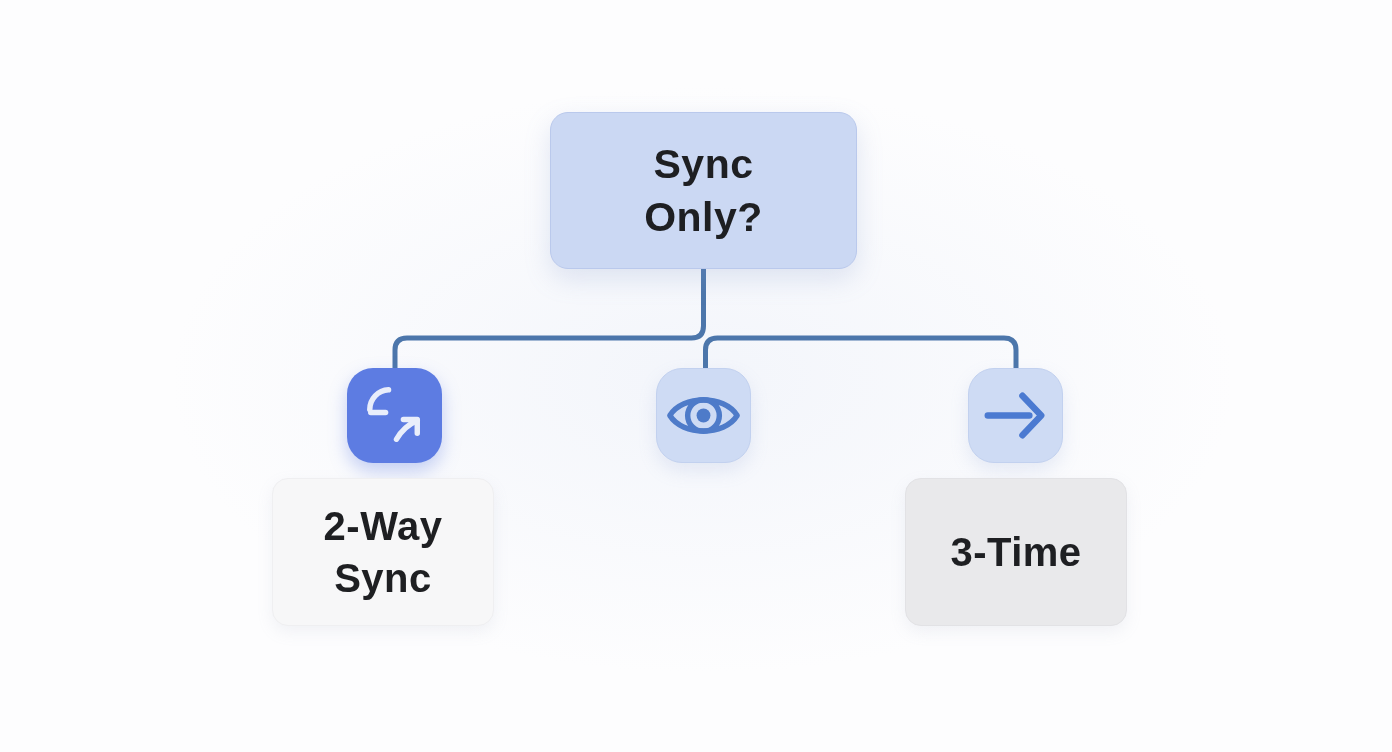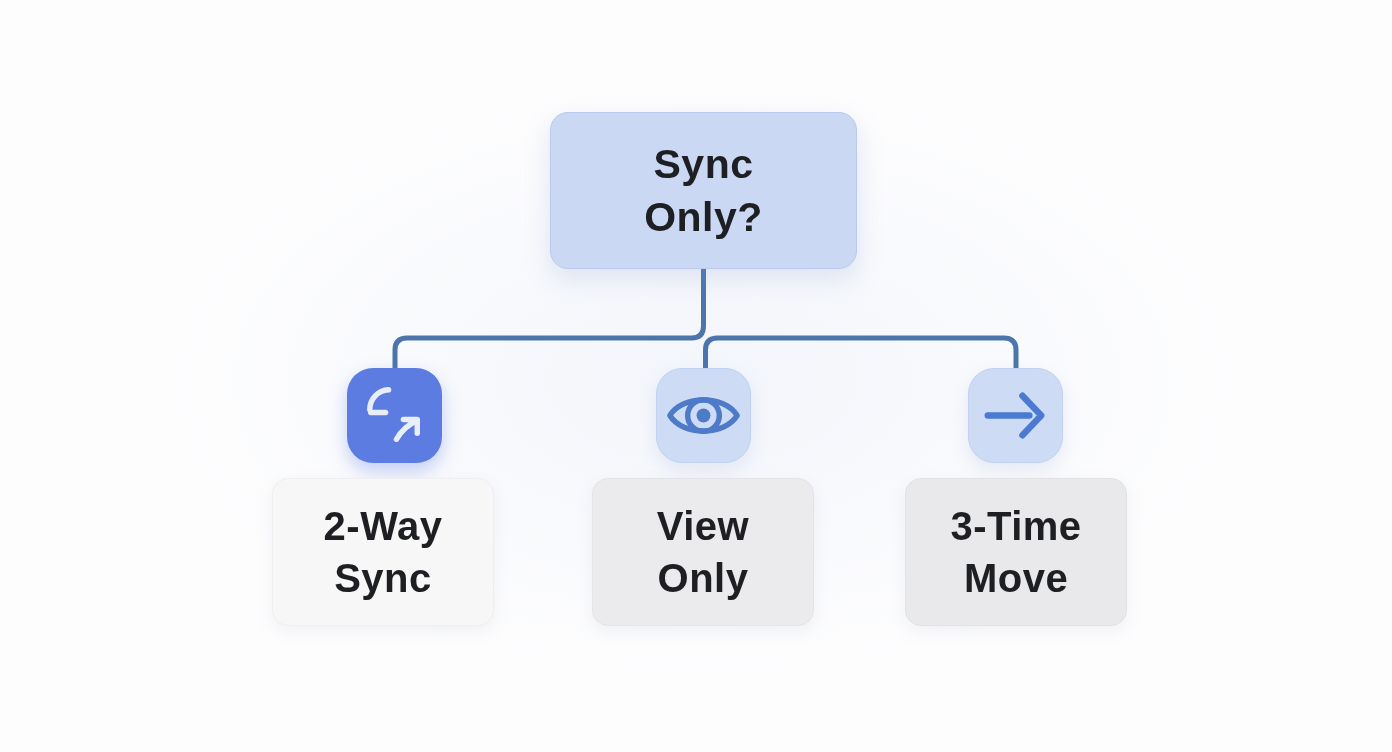--- a/index.html
+++ b/index.html
@@ -123,31 +123,26 @@
 
   <div class="node icon-tile tile-light tile-eye">
     <span>
       <svg width="95" height="95" viewBox="0 0 96 96">
         <path class="glyph-eye" stroke-width="5.5" d="M14 48 C 27 27 69 27 82 48 C 69 69 27 69 14 48 Z"></path>
         <circle class="glyph-eye" stroke-width="5.5" cx="48" cy="48" r="16"></circle>
         <circle cx="48" cy="48" r="7" fill="var(--eye-stroke, #4e7bc9)"></circle>
       </svg>
     </span>
   </div>
-  <div class="node label-box label-2">
-    <div class="txt">View</div>
-    <div class="txt">Only</div>
-  </div>
 
   <div class="node icon-tile tile-light tile-arrow">
     <span>
       <svg width="95" height="95" viewBox="0 0 96 96">
         <path class="glyph-arrow" stroke-width="6.5" d="M20 48 H 62"></path>
         <path class="glyph-arrow" stroke-width="6.5" d="M55 28 L 74 48 L 55 68"></path>
       </svg>
     </span>
   </div>
   <div class="node label-box label-3">
     <div class="txt">3-Time</div>
-    <div class="txt">Move</div>
   </div>
 
 </div>
 
 </body></html>

